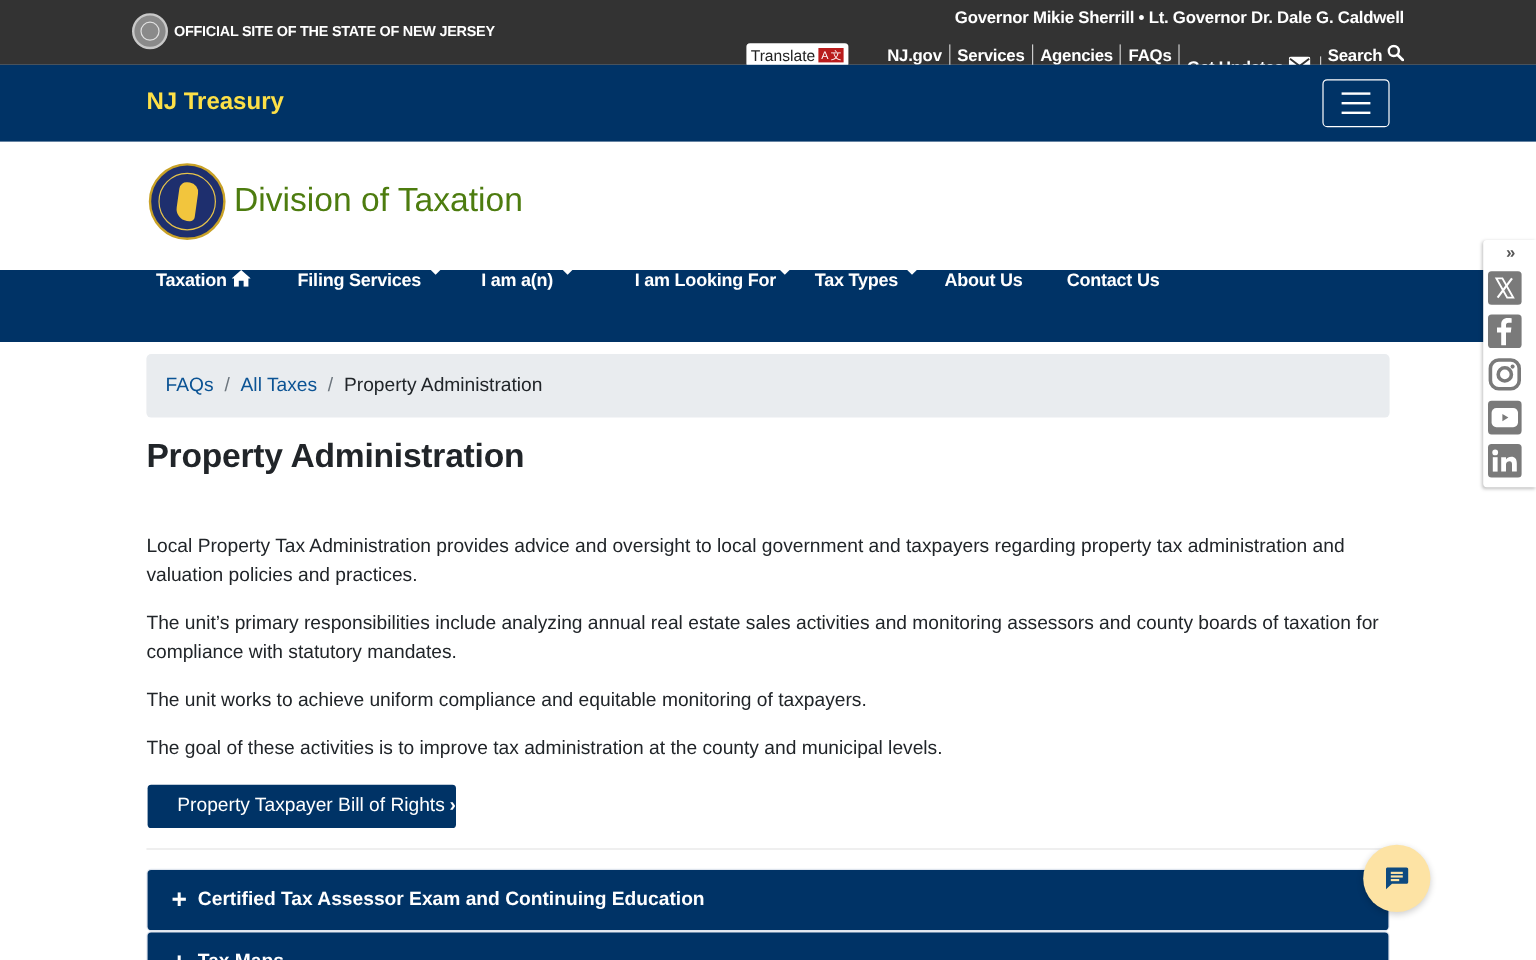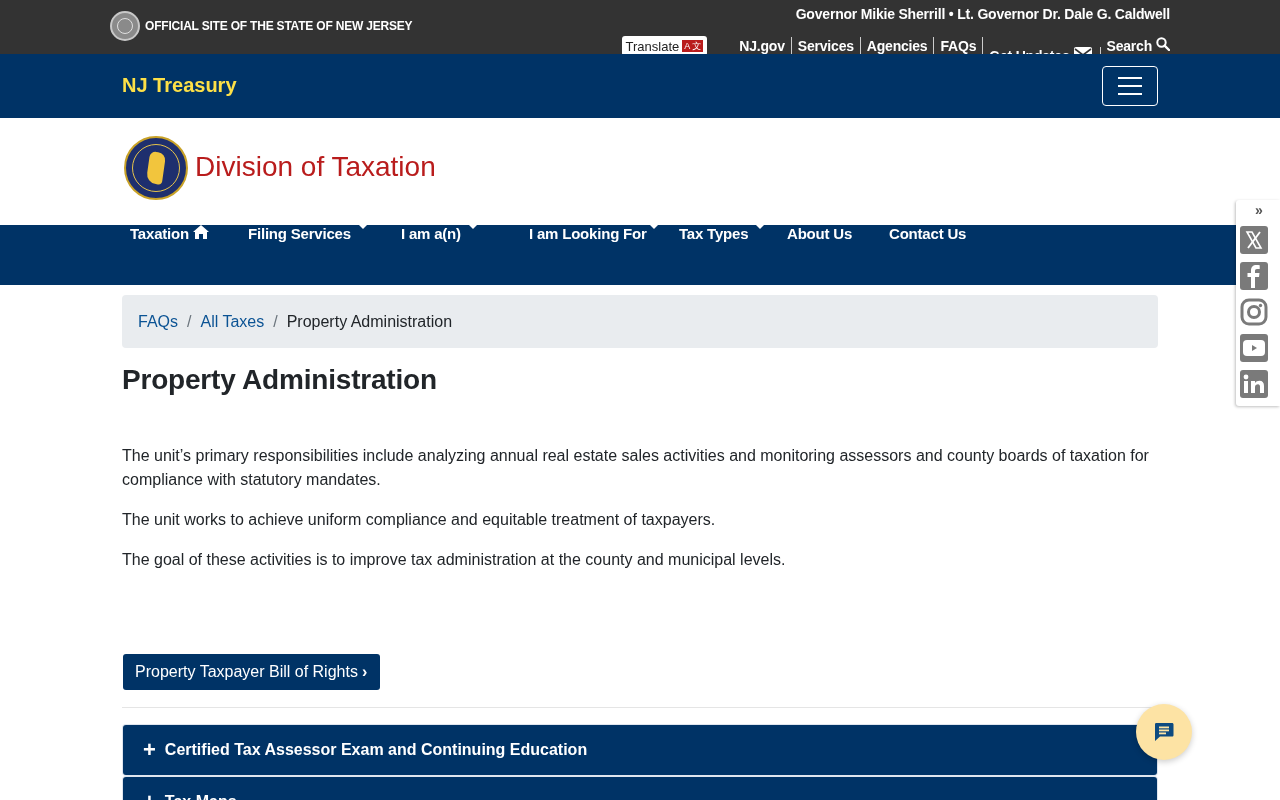--- a/index.html
+++ b/index.html
@@ -25,21 +25,21 @@
   .treasury-bar { height: 64px; background: #003366; position: relative; }
   .treasury-title { position: absolute; left: 122px; top: 20px; color: #fde047; font-size: 20px; font-weight: bold; }
   .hamburger { position: absolute; left: 1102px; top: 12px; width: 56px; height: 40px; border: 1px solid #ffffff; border-radius: 4px; display: flex; flex-direction: column; justify-content: center; align-items: center; gap: 6px; }
   .hamburger span { display: block; width: 24px; height: 2px; background: #ffffff; }
 
   
   .division-header { height: 107px; position: relative; }
   .division-logo { position: absolute; left: 124px; top: 18px; width: 64px; height: 64px; border-radius: 50%; background: #1e2f6e; border: 2px solid #c9a227; display: flex; align-items: center; justify-content: center; }
   .division-logo .ring { position: absolute; inset: 6px; border-radius: 50%; border: 1px solid #e6c34a; }
   .division-logo .nj-shape { width: 16px; height: 32px; background: #f2c53d; border-radius: 6px 8px 4px 10px; transform: rotate(8deg); }
-  .division-title { position: absolute; left: 195px; top: 33px; font-size: 28px; color: #b91c1c; }
+  .division-title { position: absolute; left: 195px; top: 33px; font-size: 28px; color: #4d7c0f; }
 
   
   .main-nav { height: 60px; background: #003366; position: relative; }
   .nav-item { position: absolute; top: 0; height: 48px; display: flex; align-items: flex-start; color: #ffffff; font-size: 15px; font-weight: bold; letter-spacing: -0.2px; }
   .caret { display: inline-block; width: 0; height: 0; border-left: 4px solid transparent; border-right: 4px solid transparent; border-top: 4px solid #ffffff; margin-left: 8px; }
   .caret.tight { margin-left: 3px; }
   .home-icon { margin-left: 4px; }
 
   
   .social-bar { position: absolute; left: 1236px; top: 200px; width: 44px; height: 206px; background: #ffffff; box-shadow: -1px 1px 3px rgba(0,0,0,0.25); border-radius: 3px 0 0 3px; }
@@ -50,21 +50,21 @@
   .breadcrumb { position: absolute; left: 122px; top: 295px; width: 1036px; height: 53px; background: #e9ecef; border-radius: 4px; display: flex; align-items: center; padding-left: 16px; font-size: 16px; }
   .crumb-link { color: #0b5394; }
   .crumb-sep { color: #6c757d; padding: 0 9px; }
   .crumb-current { color: #212529; }
 
   .page-title { position: absolute; left: 122px; top: 364px; font-size: 28px; font-weight: bold; color: #212529; letter-spacing: -0.2px; }
 
   .content { position: absolute; left: 122px; top: 444px; width: 1040px; font-size: 16px; line-height: 24px; color: #212529; }
   .content p { margin-bottom: 16px; }
 
-  .bill-btn { position: absolute; left: 123px; top: 654px; width: 257px; height: 36px; background: #003366; color: #ffffff; border-radius: 3px; font-size: 16px; display: flex; align-items: center; padding-left: 12px; }
+  .bill-btn { position: absolute; left: 123px; top: 654px; width: 257px; height: 36px; background: #003366; color: #ffffff; border-radius: 3px; font-size: 16px; display: flex; align-items: center; padding-left: 12px; justify-content: flex-end; }
   .bill-btn .chev { margin-left: 4px; font-weight: bold; }
 
   .divider { position: absolute; left: 122px; top: 707px; width: 1036px; height: 1px; background: #e5e5e5; }
 
   .accordion-item { position: absolute; left: 123px; width: 1034px; height: 50px; background: #003366; border-radius: 3px; display: flex; align-items: center; padding-left: 20px; color: #ffffff; font-size: 16px; font-weight: bold; box-shadow: 0 0 0 1px #dfe5ee; }
   .accordion-item .plus { font-size: 22px; font-weight: bold; margin-right: 9px; line-height: 1; }
 
   .chat-btn { position: absolute; left: 1136px; top: 704px; width: 56px; height: 56px; border-radius: 50%; background: #fde3a4; box-shadow: 0 2px 6px rgba(0,0,0,0.2); display: flex; align-items: center; justify-content: center; }
 </style>
 </head>
@@ -197,22 +197,23 @@
   <a class="crumb-link">FAQs</a>
   <span class="crumb-sep">/</span>
   <a class="crumb-link">All Taxes</a>
   <span class="crumb-sep">/</span>
   <span class="crumb-current">Property Administration</span>
 </nav>
 
 <h1 class="page-title">Property Administration</h1>
 
 <div class="content">
+  <p>Local Property Tax Administration provides advice and oversight to local government and taxpayers regarding property tax administration and valuation policies and practices.</p>
   <p>The unit’s primary responsibilities include analyzing annual real estate sales activities and monitoring assessors and county boards of taxation for compliance with statutory mandates.</p>
-  <p>The unit works to achieve uniform compliance and equitable treatment of taxpayers.</p>
+  <p>The unit works to achieve uniform compliance and equitable monitoring of taxpayers.</p>
   <p>The goal of these activities is to improve tax administration at the county and municipal levels.</p>
 </div>
 
 <a class="bill-btn">
   <span>Property Taxpayer Bill of Rights</span>
   <span class="chev">›</span>
 </a>
 
 <div class="divider"></div>
 

